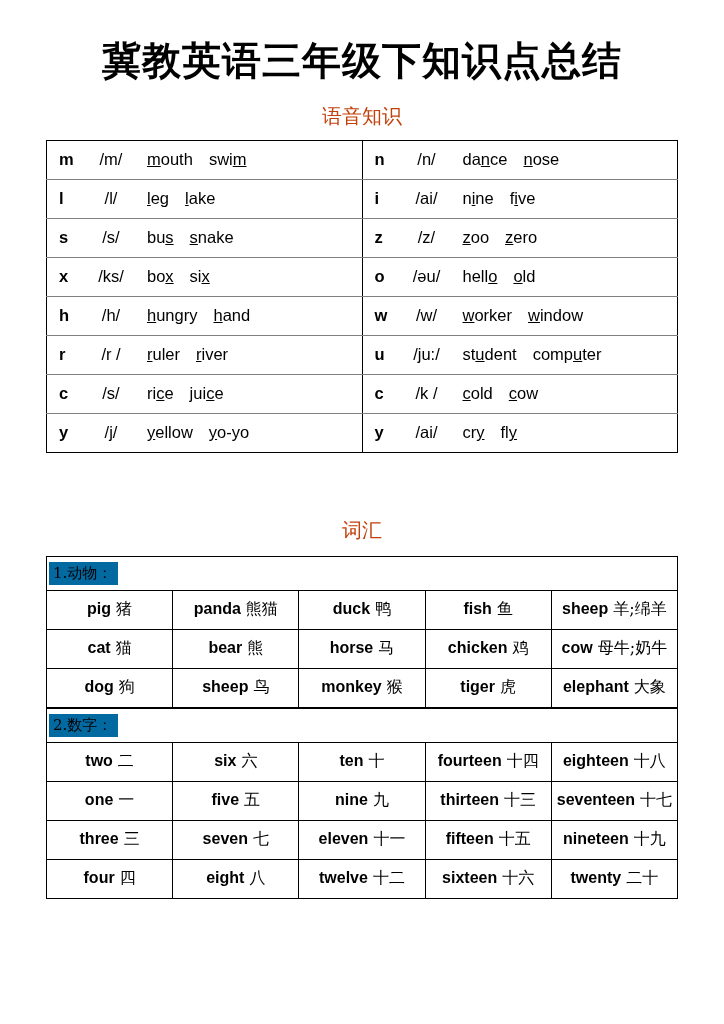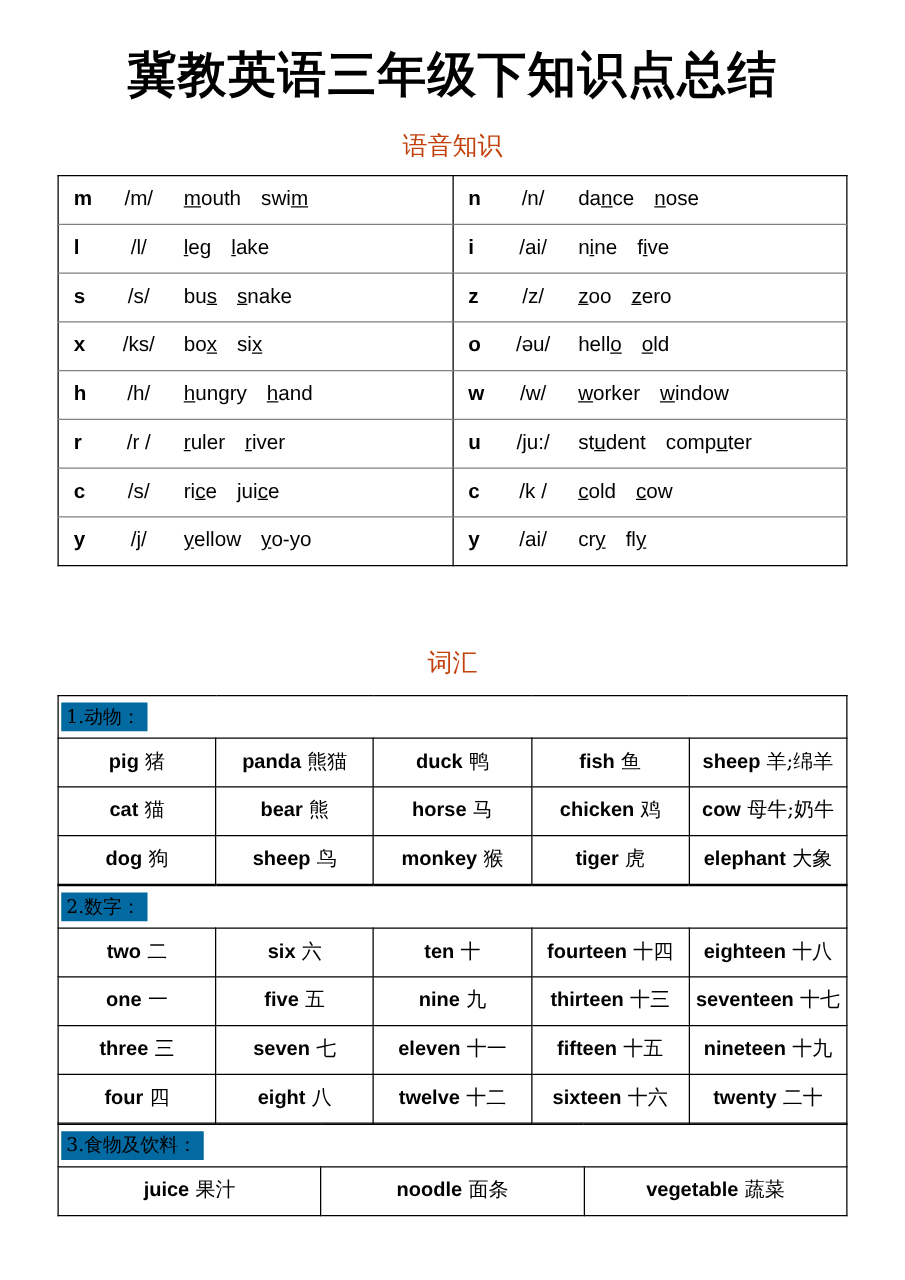--- a/index.html
+++ b/index.html
@@ -337,27 +337,15 @@
           </tr>
           <tr>
             <td style="width: 14%;"><span>four</span><span class="cn">四</span></td>
             <td style="width: 19%;"><span>eight</span><span class="cn">八</span></td>
             <td style="width: 19%;"><span>twelve</span><span class="cn">十二</span></td>
             <td style="width: 22%;"><span>sixteen</span><span class="cn">十六</span></td>
             <td style="width: 26%;"><span>twenty</span><span class="cn">二十</span></td>
           </tr>
         </tbody>
       </table>
-      <table class="tbl vocab-tbl" style="margin-top: 0px;">
-        <tbody>
-          <tr>
-            <td class="cat-cell" colspan="3"><span class="cat-label">3.食物及饮料：</span></td>
-          </tr>
-          <tr>
-            <td style="width: 33%;"><span>juice</span><span class="cn">果汁</span></td>
-            <td style="width: 34%;"><span>noodle</span><span class="cn">面条</span></td>
-            <td style="width: 33%;"><span>vegetable</span><span class="cn">蔬菜</span></td>
-          </tr>
-        </tbody>
-      </table>
     </div>
 
 </div>
 
 </body></html>

